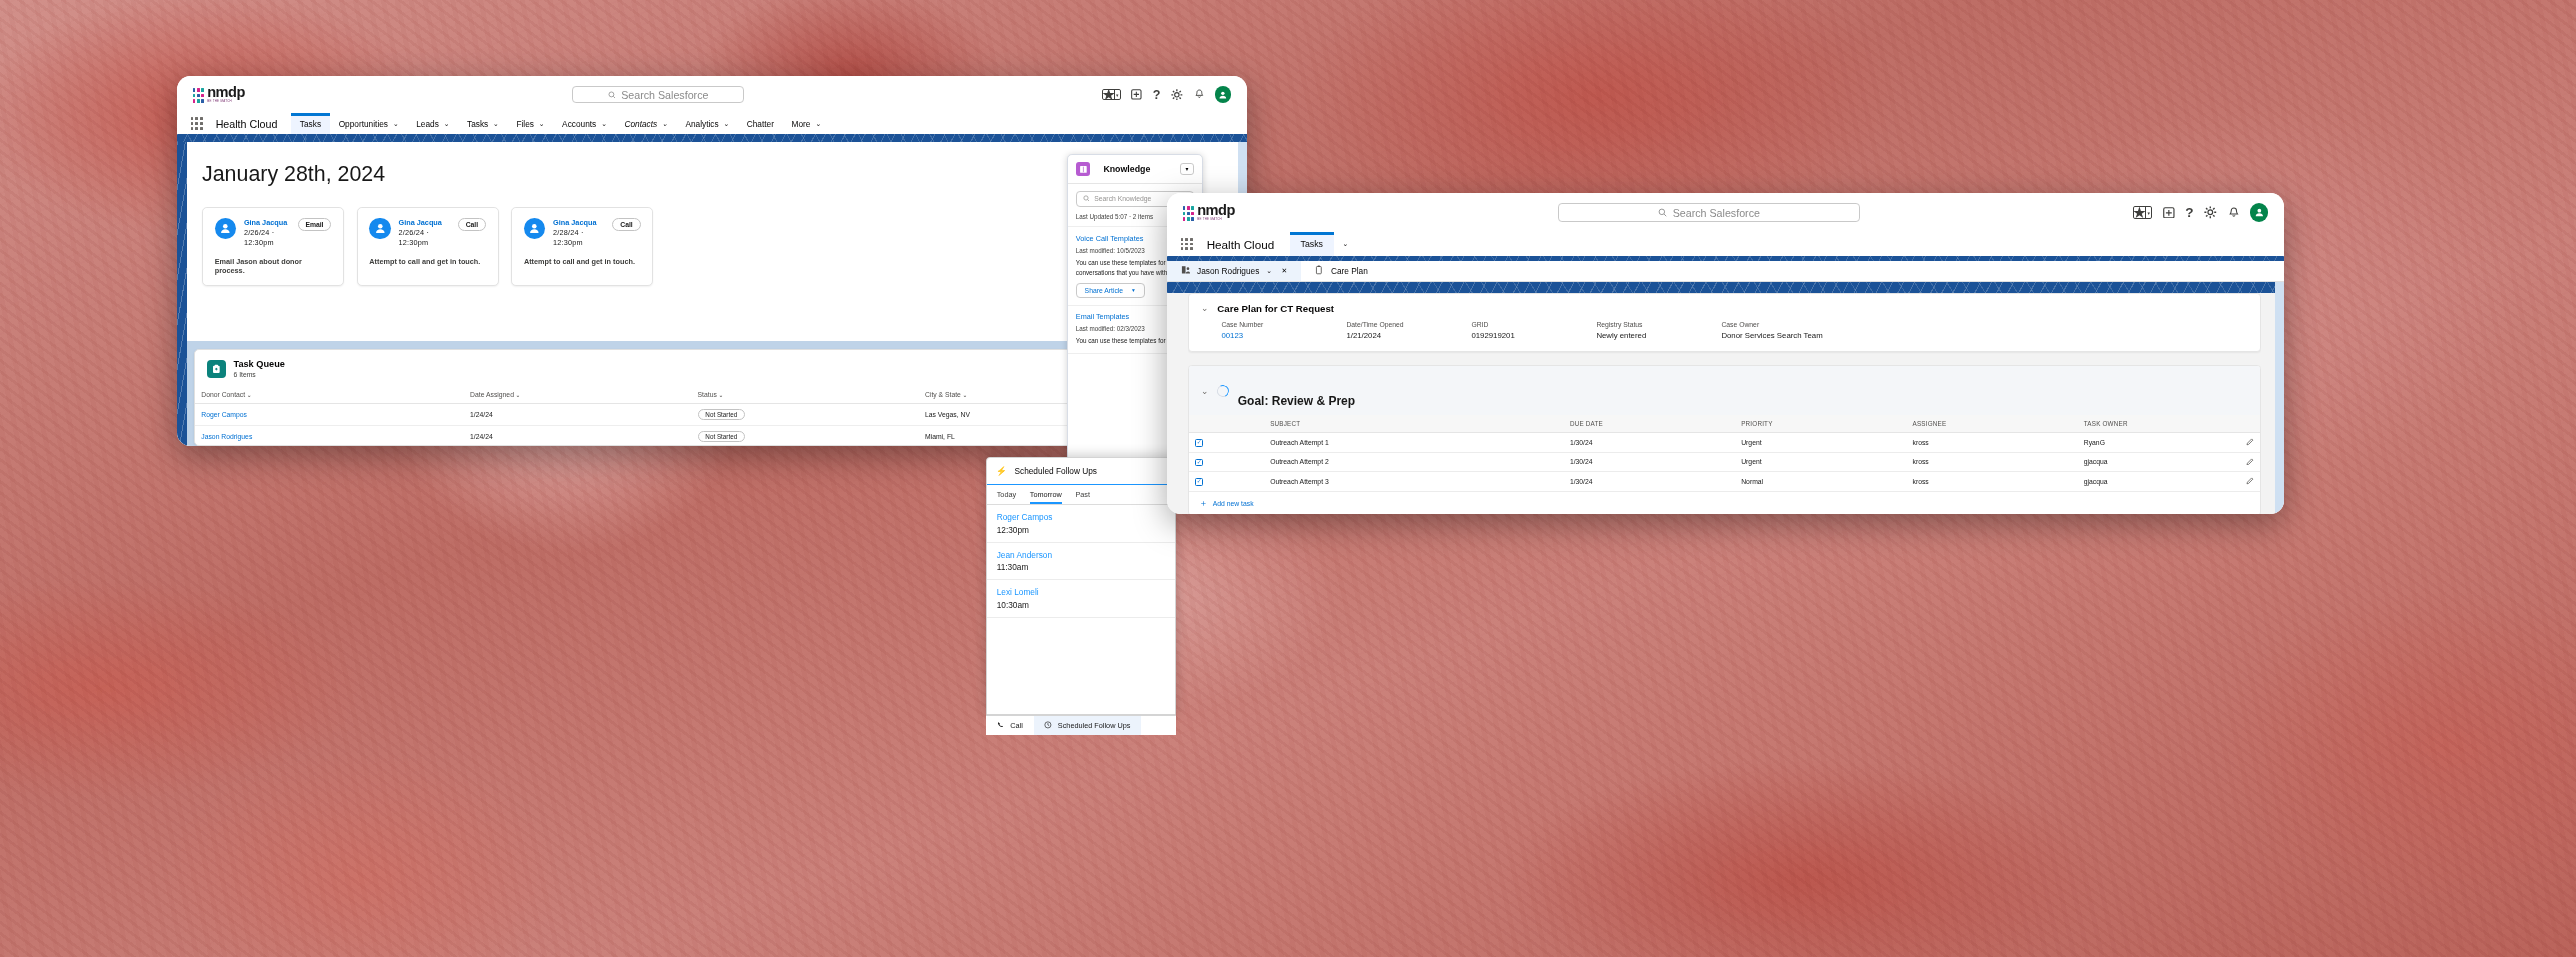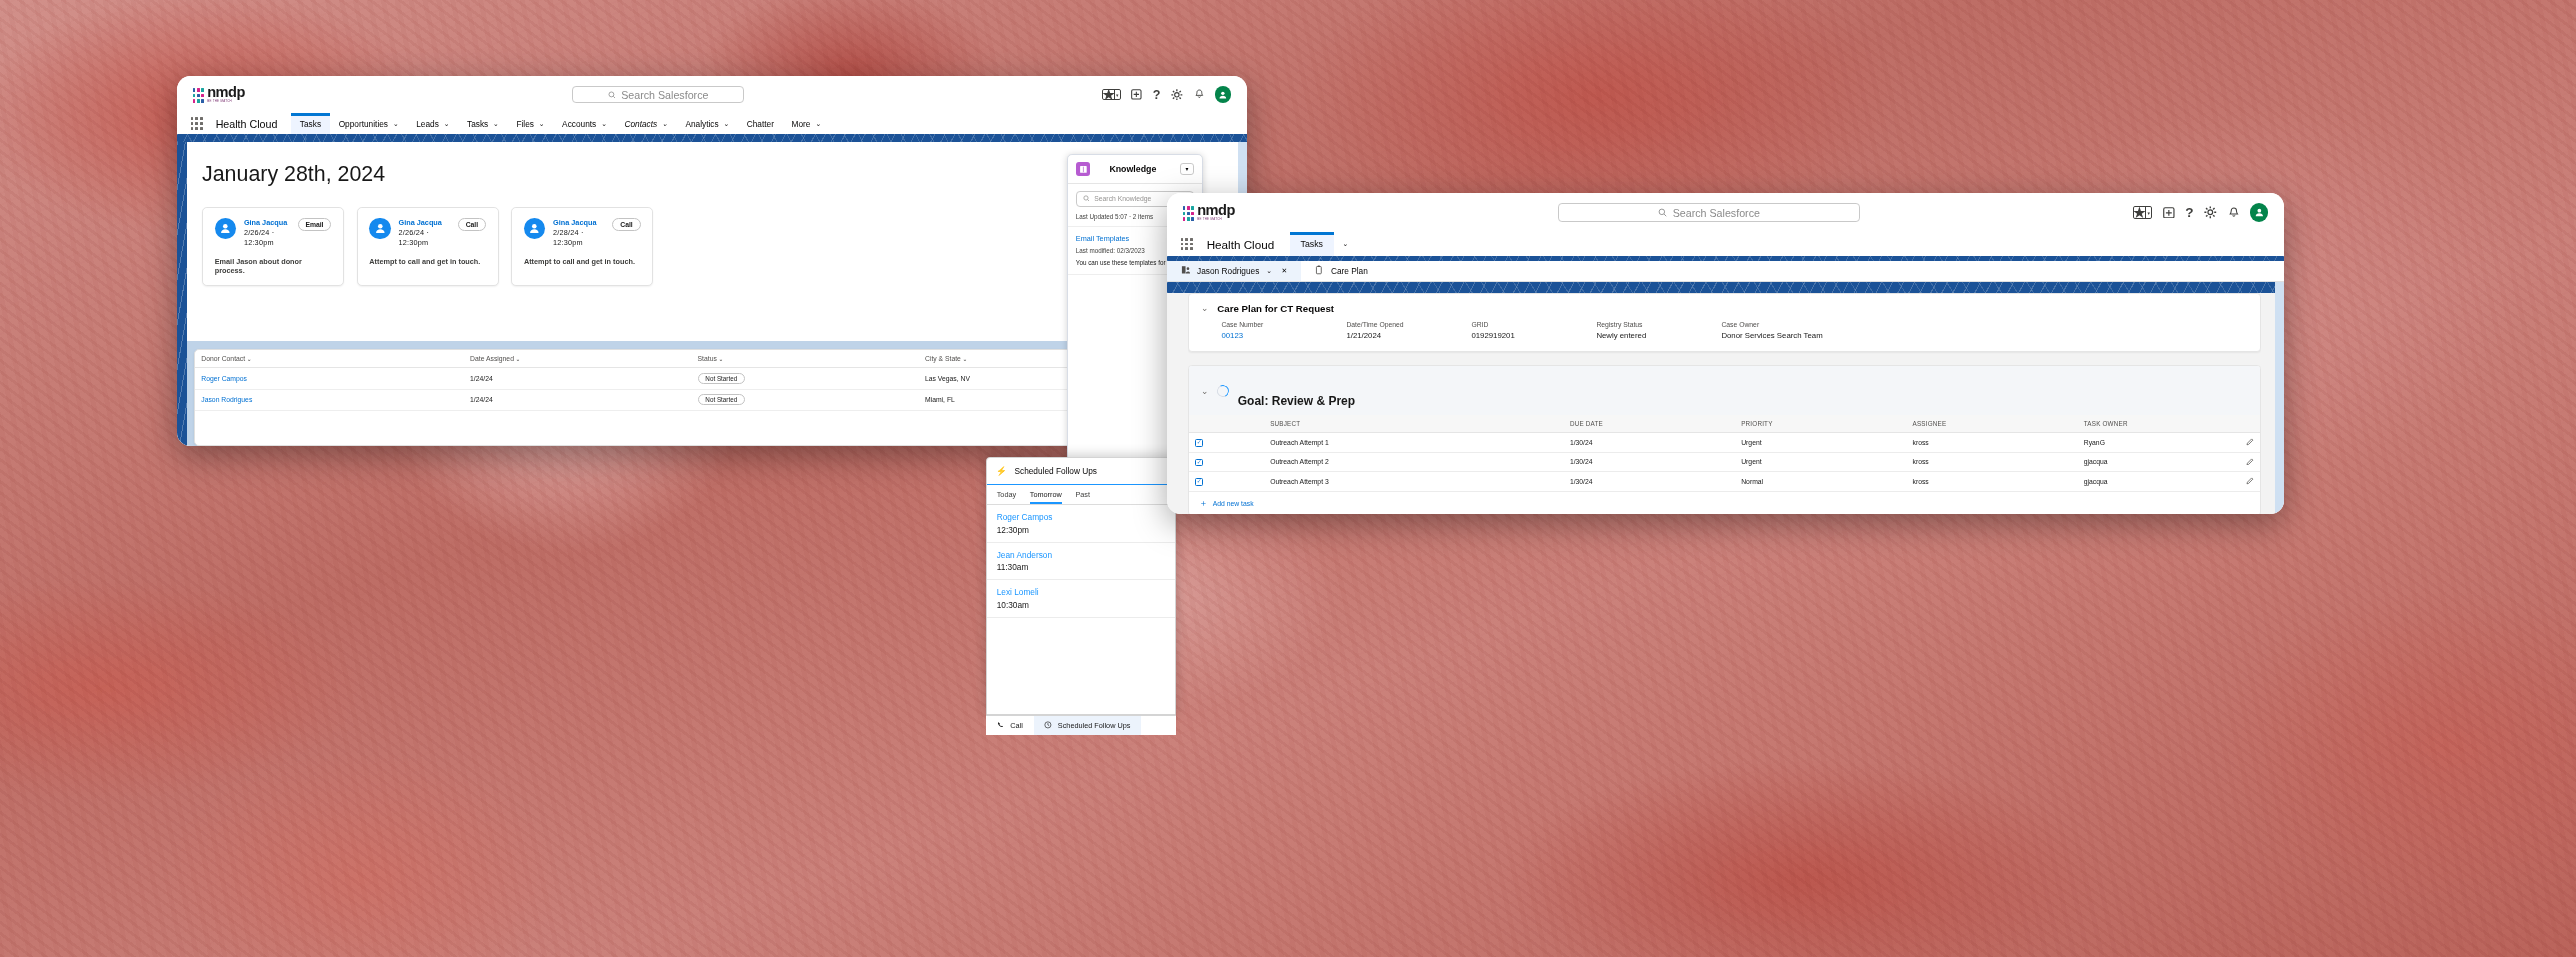--- a/index.html
+++ b/index.html
@@ -129,21 +129,21 @@
   table.tq th {
     text-align:left; font-size:6.8px; font-weight:400; color:#514f4d;
     padding:4.9px 5.8px; border-bottom:1px solid #e5e5e5;
   }
   table.tq td { font-size:6.8px; color:#181818; padding:4.9px 5.8px; border-bottom:1px solid #eee; }
   table.tq td.lnk { color:#0070d2; cursor:pointer; }
   .pill { display:inline-block; border:1px solid #c3c3c3; border-radius:8.8px; padding:1px 6.8px; font-size:6.3px; background:#fff; }
 
   
   .kn-panel { background:#fff; border:1px solid #d8dde6; border-radius:4.9px 4.9px 0 0; box-shadow:0 1.9px 7.8px rgba(0,0,0,.18); overflow:hidden; }
-  .kn-head { display:flex; align-items:center; gap:19px; padding:6.8px 7.8px; border-bottom:1px solid #e5e5e5; }
+  .kn-head { display:flex; align-items:center; gap:13px; padding:6.8px 7.8px; border-bottom:1px solid #e5e5e5; }
   .kn-ico { width:14.6px;height:14.6px;border-radius:2.9px;background:#b65bd1; display:flex;align-items:center;justify-content:center; color:#fff; font-size:8.8px;}
   .kn-title { font-size:8.8px; font-weight:700; color:#080707; }
   .kn-caret { margin-left:auto; border:1px solid #c9c9c9; border-radius:2.9px; width:14.6px;height:12.6px; display:flex;align-items:center;justify-content:center; cursor:pointer;}
   .kn-search { margin:6.8px 7.8px; border:1px solid #c9c9c9; border-radius:3.9px; height:15.6px; display:flex; align-items:center; gap:4.9px; padding:0 5.8px; color:#969492; font-size:6.8px;}
   .kn-meta { font-size:6.3px; color:#3e3e3c; padding:0 7.8px 5.8px; border-bottom:1px solid #eee; }
   .kn-item { padding:6.8px 7.8px; border-bottom:1px solid #eee; }
   .kn-link { font-size:7.3px; color:#0070d2; cursor:pointer; }
   .kn-mod { font-size:6.3px; color:#3e3e3c; margin-top:3.9px; }
   .kn-txt { font-size:6.3px; color:#181818; margin-top:3.9px; line-height:1.55; }
   .kn-share { margin-top:5.8px; border:1px solid #c9c9c9; border-radius:3.9px; background:#fff; color:#0070d2; font-size:6.8px; padding:2.9px 7.8px; display:inline-flex; gap:7.8px; align-items:center; cursor:pointer;}
@@ -390,20 +390,34 @@
               </div>
               <button class="fc-btn">Call</button>
             </div>
             <div class="fc-desc">Attempt to call and get in touch.</div>
           </div>
         </div>
     </div>
 
     <div style="position:absolute; left:9.7px; right:8.8px; top:199px; bottom:0; background:#bfd3e8; padding:7.8px 7.8px 0;">
       <div class="tq-card" style="height:100%;">
+        <div class="tq-head">
+          <div class="tq-icon">
+            <svg width="10.7" height="10.7" viewBox="0 0 16 16">
+                <rect x="3" y="2.5" width="10" height="11" rx="1.6" fill="#fff"></rect>
+                <rect x="5.5" y="1" width="5" height="2.5" rx="1" fill="#fff"></rect>
+                <rect x="6" y="7" width="4" height="1.4" rx=".6" fill="#0b827c"></rect>
+                <rect x="7.3" y="5.7" width="1.4" height="4" rx=".6" fill="#0b827c"></rect>
+              </svg>
+          </div>
+          <div>
+            <div class="tq-title">Task Queue</div>
+            <div class="tq-sub">6 Items</div>
+          </div>
+        </div>
         <table class="tq">
           <colgroup>
               <col style="width:26%">
               <col style="width:22%">
               <col style="width:22%">
               <col style="width:30%">
             </colgroup>
           <thead>
               <tr id="tq-head">
                 <th><span>Donor Contact</span><span style="font-size: 5.8px;"> ⌄</span></th>
@@ -446,20 +460,24 @@
   </div>
   <div class="kn-search">
     <svg width="6.8" height="6.8" viewBox="0 0 16 16">
         <circle cx="7" cy="7" r="5" fill="none" stroke="#969492" stroke-width="1.8"></circle>
         <line x1="11" y1="11" x2="15" y2="15" stroke="#969492" stroke-width="1.8"></line>
       </svg>
     <span>Search Knowledge</span>
   </div>
   <div class="kn-meta">Last Updated 5:07 · 2 items</div>
   <div id="kn-items">
+      <div class="kn-item"><div class="kn-link">Voice Call Templates</div><div class="kn-mod">Last modified: 10/5/2023</div><div class="kn-txt">You can use these templates for voice conversations that you have with donors.</div><div class="kn-share">
+          <span>Share Article</span>
+          <span style="font-size:4.9px;color:#0070d2;">▼</span>
+        </div></div>
       <div class="kn-item">
         <div class="kn-link">Email Templates</div>
         <div class="kn-mod">Last modified: 02/3/2023</div>
         <div class="kn-txt">You can use these templates for emails.</div>
       </div>
     </div>
 </div>
 
 <div class="fu-pop" style="position:absolute; left:986px; top:457px; width:190px; height:258px;">
   <div class="fu-head">

